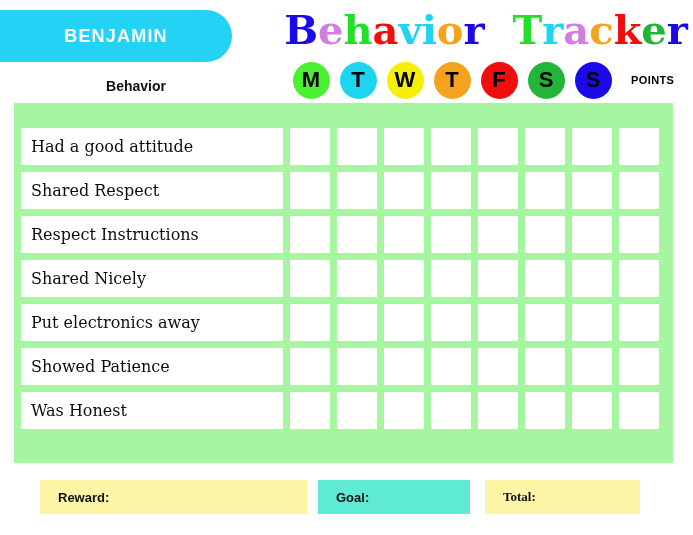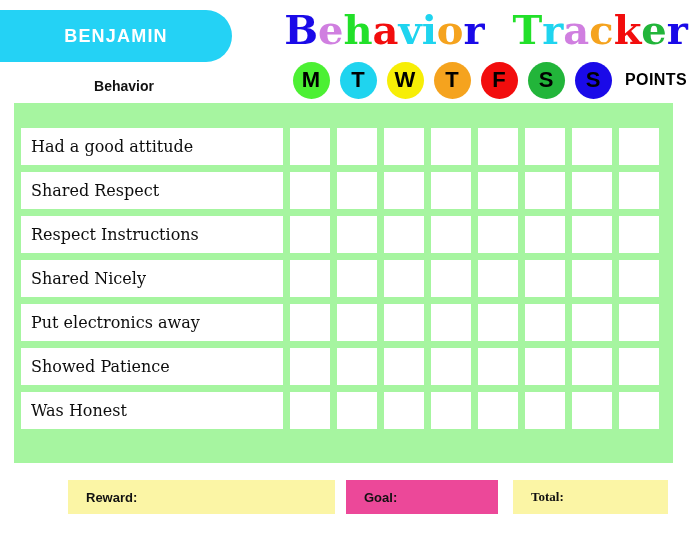--- a/index.html
+++ b/index.html
@@ -54,21 +54,21 @@
   #title .tletter {
     font-family: "DejaVu Serif", "Liberation Serif", serif;
     font-weight: bold;
     font-size: 40px;
     line-height: 44px;
   }
 
   
   #behavior-label {
     position: absolute;
-    left: 44px;
+    left: 56px;
     top: 78px;
     width: 160px;
     text-align: center;
     font-size: 14px;
     font-weight: bold;
     color: #111111;
     font-family: "Liberation Sans", sans-serif;
   }
 
   
@@ -93,25 +93,25 @@
     border-radius: 50%;
     display: flex;
     align-items: center;
     justify-content: center;
     color: #000000;
     font-size: 22px;
     font-weight: bold;
     font-family: "Liberation Sans", sans-serif;
   }
   #points-label {
-    font-size: 16px;
+    font-size: 11px;
     font-weight: bold;
     color: #000000;
     letter-spacing: 0.4px;
-    margin-left: 5px;
+    margin-left: 11px;
     white-space: nowrap;
     font-family: "Liberation Sans", sans-serif;
   }
 
   
   #grid {
     position: absolute;
     left: 14px;
     top: 103px;
     width: 659px;
@@ -160,21 +160,21 @@
     height: 34px;
     display: flex;
     align-items: center;
     padding-left: 18px;
     box-sizing: border-box;
     font-size: 13px;
     font-weight: bold;
     color: #111111;
     font-family: "Liberation Sans", sans-serif;
   }
-  .foot-reward { width: 267px; margin-right: 11px; margin-left: 28px; }
+  .foot-reward { width: 267px; margin-right: 11px; }
   .foot-goal   { width: 152px; margin-right: 15px; }
   .foot-total  { width: 155px; }
 </style>
 </head>
 <body>
 
 <div id="name-banner" style="background: rgb(36, 210, 245);">
   <span class="name-text">BENJAMIN</span>
 </div>
 
@@ -285,21 +285,21 @@
       <div class="cell"></div>
       <div class="cell"></div>
     </div>
   </div>
 
 <div id="footer">
   <div class="foot-box foot-reward" style="background: rgb(251, 245, 165);">
     <span>Reward:</span>
     <span></span>
   </div>
-  <div class="foot-box foot-goal" style="background: #ec4899;">
+  <div class="foot-box foot-goal" style="background: #5eead4;">
     <span>Goal:</span>
     <span></span>
   </div>
   <div class="foot-box foot-total" style="background: rgb(251, 245, 165); font-family: Liberation Serif, serif;">
     <span>Total:</span>
     <span></span>
   </div>
 </div>
 
 </body></html>

